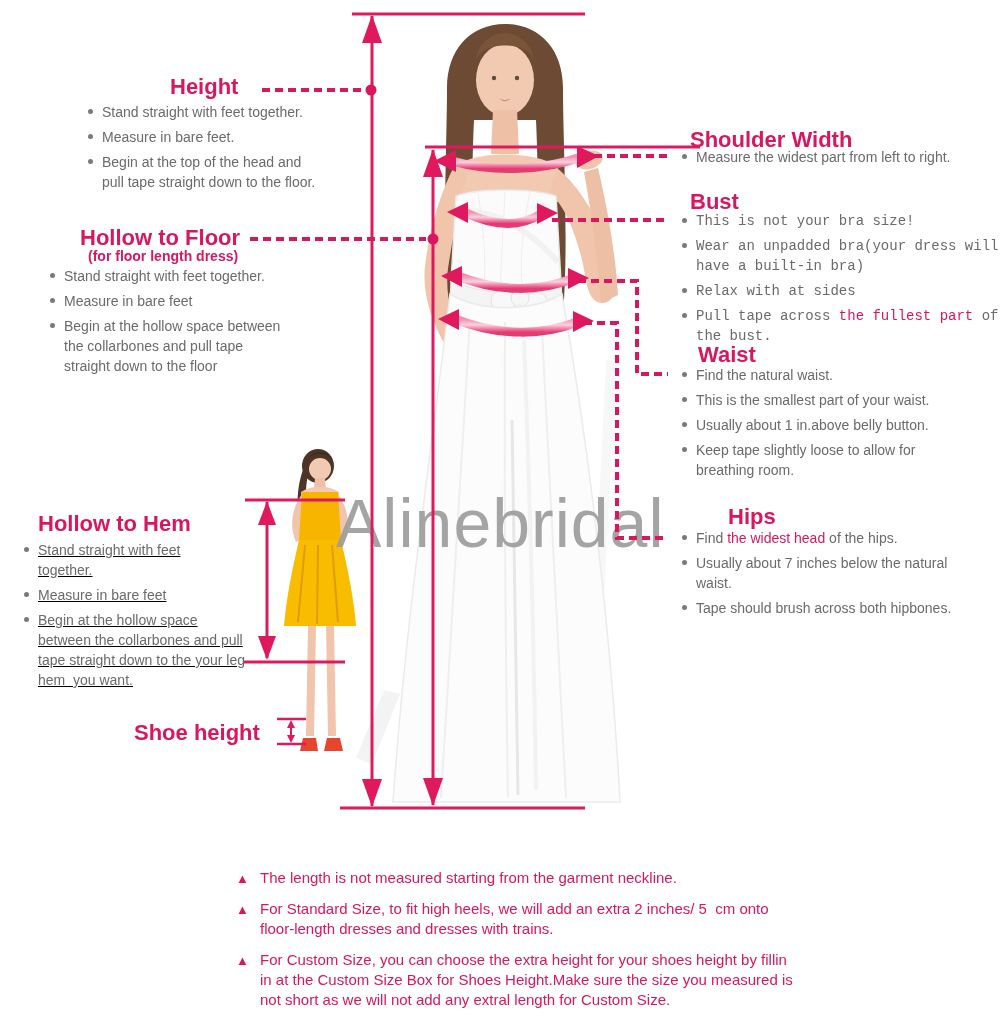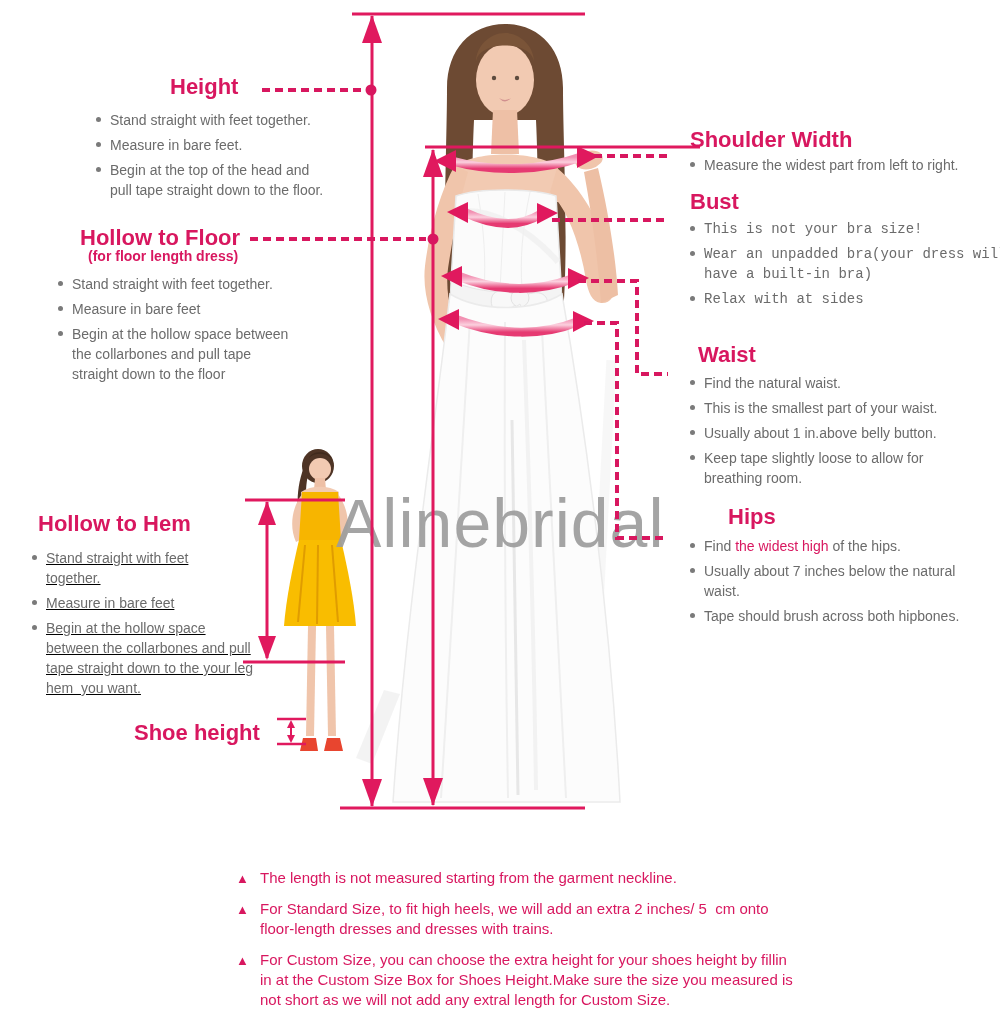--- a/index.html
+++ b/index.html
@@ -6,21 +6,21 @@
   html,body{margin:0;padding:0;background:#fff;}
   .stage{position:relative;width:1000px;height:1024px;background:#fff;overflow:hidden;
          font-family:"Liberation Sans", sans-serif;}
   svg{position:absolute;left:0;top:0;}
   #figures-svg{z-index:1;}
   .watermark{position:absolute;left:336px;top:484px;z-index:2;font-size:68px;font-weight:400;
              color:#9d9d9d;letter-spacing:1px;opacity:.92;white-space:nowrap;}
   #measure-svg{z-index:3;pointer-events:none;}
   .title{position:absolute;z-index:4;color:var(--accent);font-weight:700;font-size:22px;white-space:nowrap;line-height:1.1;}
   .subtitle{position:absolute;z-index:4;color:var(--accent);font-weight:700;font-size:14px;white-space:nowrap;text-align:right;}
-  ul.blist{position:absolute;z-index:4;margin:8px;padding:0;list-style:none;}
+  ul.blist{position:absolute;z-index:4;margin:0;padding:0;list-style:none;}
   ul.blist li{position:relative;padding-left:18px;margin:0 0 5px 0;color:var(--txt);
               font-size:14px;line-height:20px;white-space:pre-wrap;}
   ul.blist li::before{content:"";position:absolute;left:4px;top:7px;width:5px;height:5px;
               border-radius:50%;background:#7a7a7a;}
   ul.notes{position:absolute;z-index:4;margin:0;padding:0;list-style:none;}
   ul.notes li{position:relative;padding-left:24px;margin:0 0 11px 0;color:var(--accent);
               font-size:15px;line-height:20px;white-space:pre-wrap;}
   ul.notes li::before{content:"\25B2";position:absolute;left:0;top:1px;font-size:13px;color:var(--accent);}
   .hl{color:var(--accent);}
 </style>
@@ -202,34 +202,35 @@
   <ul class="blist" style="left:678px;top:147px;width:320px;">
       <li><span>Measure the widest part from left to right.</span></li>
     </ul>
 
   <div class="title" style="left:690px;top:190px;">Bust</div>
   <ul class="blist" style="left:678px;top:211px;width:322px;font-family:Liberation Mono, monospace;">
       <li><span>This is not your bra size!</span></li>
       <li><span>Wear an unpadded bra(your dress will
 have a built-in bra)</span></li>
       <li><span>Relax with at sides</span></li>
+      <li><span>Pull tape across </span><span class="hl">the fullest part</span><span> of the bust.</span></li>
     </ul>
 
   <div class="title" style="left:698px;top:343px;">Waist</div>
   <ul class="blist" style="left:678px;top:365px;width:322px;">
       <li><span>Find the natural waist.</span></li>
       <li><span>This is the smallest part of your waist.</span></li>
       <li><span>Usually about 1 in.above belly button.</span></li>
       <li><span>Keep tape slightly loose to allow for
 breathing room.</span></li>
     </ul>
 
   <div class="title" style="left:698px;top:505px;margin-left:30px;">Hips</div>
   <ul class="blist" style="left:678px;top:528px;width:322px;">
-      <li><span>Find </span><span class="hl">the widest high</span><span> of the hips.</span></li>
+      <li><span>Find </span><span class="hl">the widest head</span><span> of the hips.</span></li>
       <li><span>Usually about 7 inches below the natural
 waist.</span></li>
       <li><span>Tape should brush across both hipbones.</span></li>
     </ul>
 
   <ul class="notes" style="left:236px;top:868px;width:760px;">
       <li><span>The length is not measured starting from the garment neckline.</span></li>
       <li><span>For Standard Size, to fit high heels, we will add an extra 2 inches/ 5  cm onto
 floor-length dresses and dresses with trains.</span></li>
       <li><span>For Custom Size, you can choose the extra height for your shoes height by fillin

